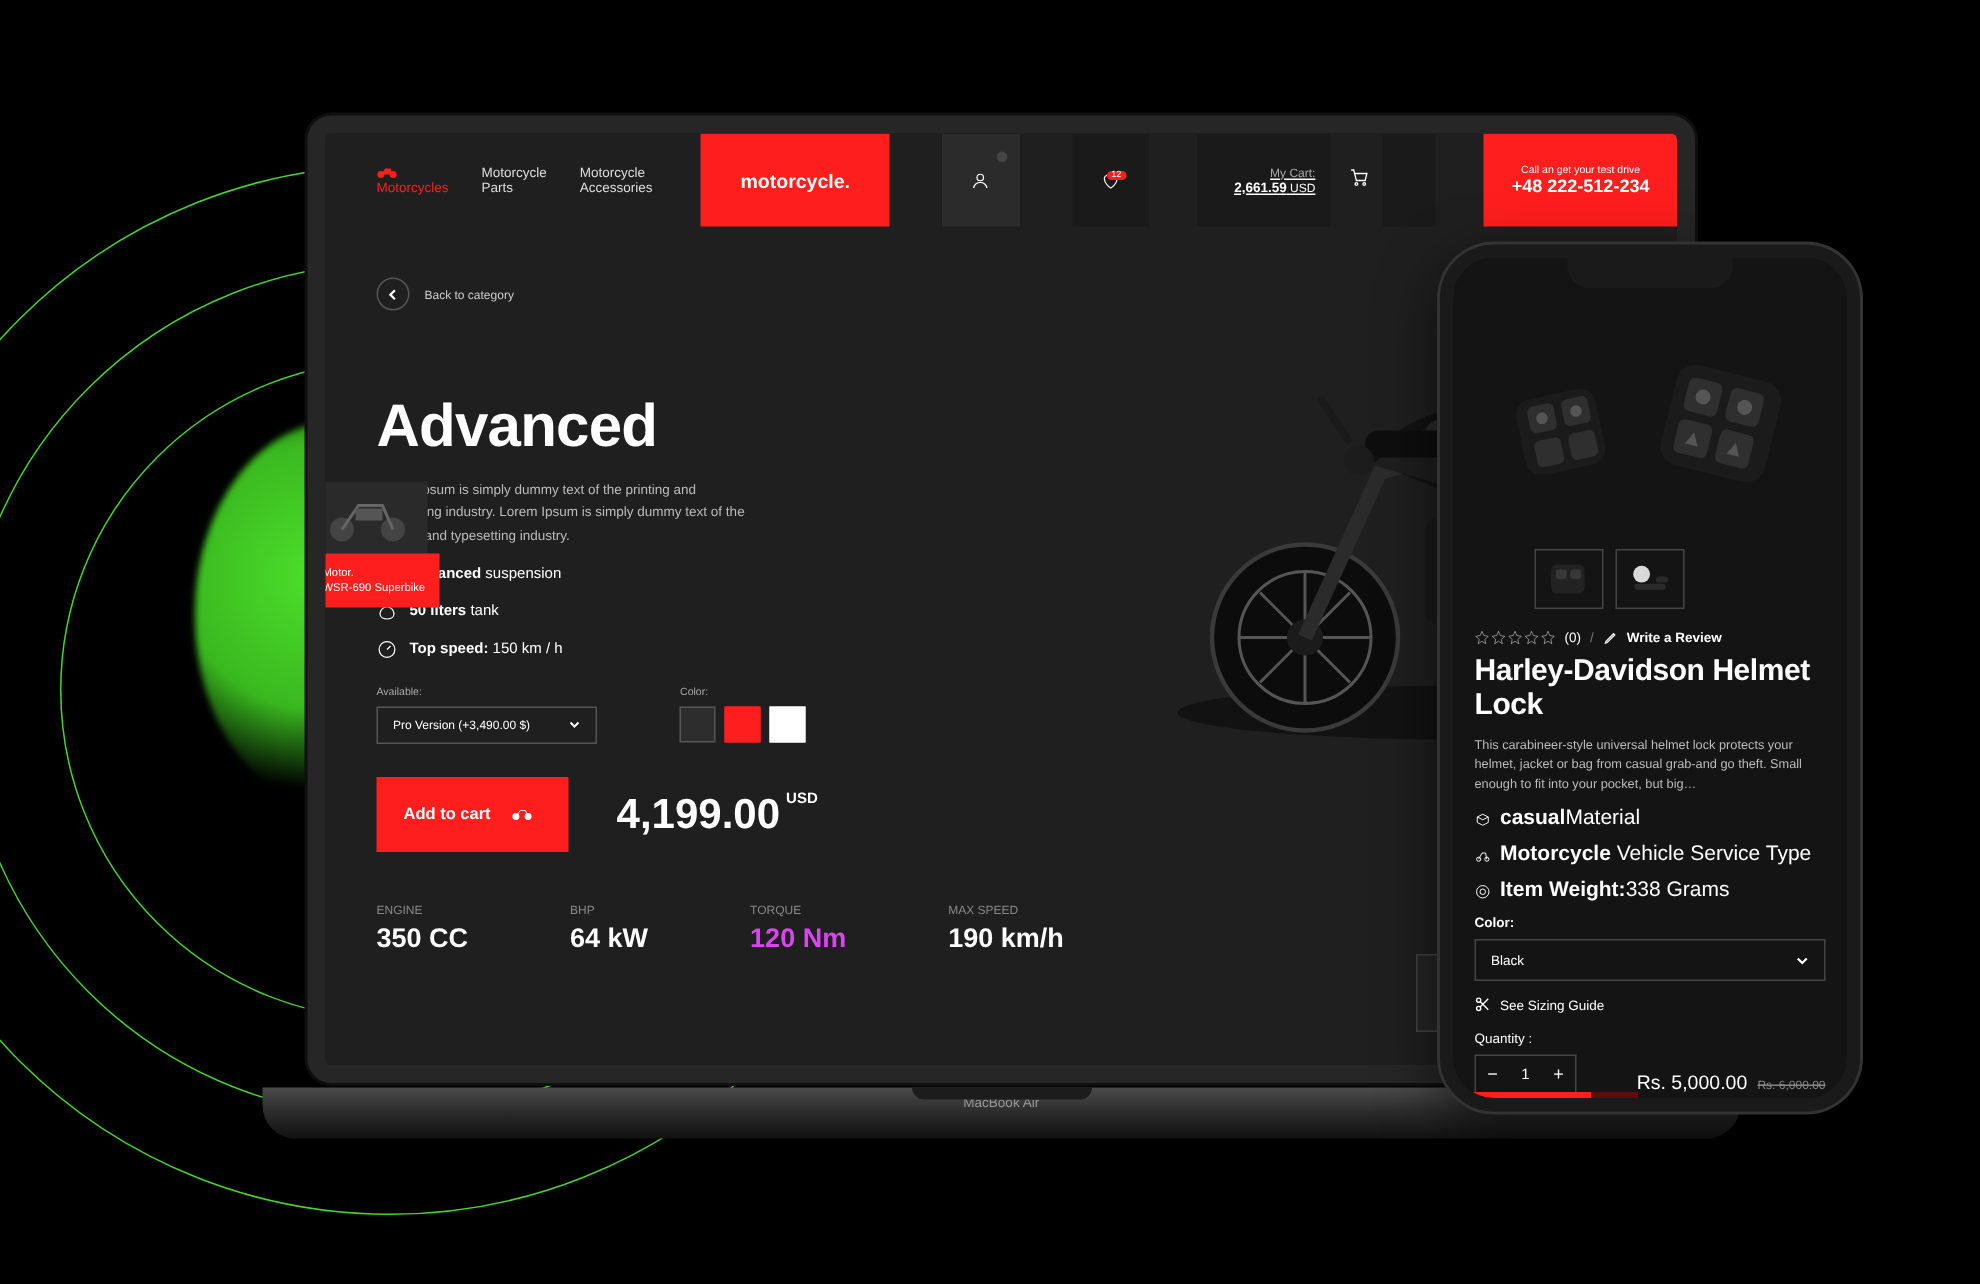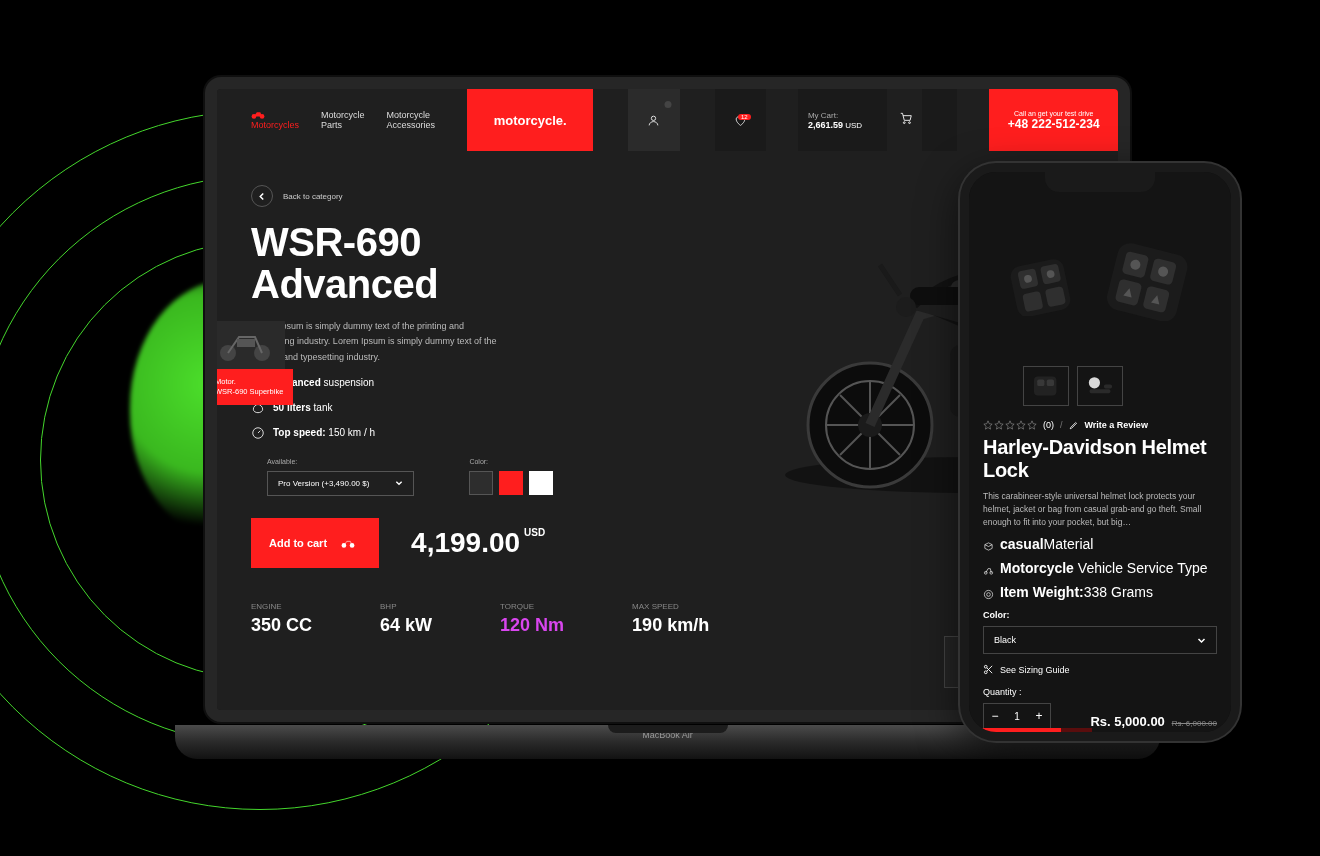--- a/index.html
+++ b/index.html
@@ -27,40 +27,40 @@
 .nav { display: flex; align-items: center; gap: 22px; padding-left: 34px; flex: 1; }
 .nav-item { font-size: 9px; color: #ddd; cursor: pointer; }
 .nav-item.active { color: #ff1e1e; }
 .moto-icon { width: 14px; height: 10px; display: inline-block; margin-right: 6px; vertical-align: middle; }
 .moto-icon svg { fill: #ff1e1e; }
 .logo-box { background: #ff1e1e; display: flex; align-items: center; justify-content: center; width: 128px; font-weight: 700; font-size: 13px; }
 .icon-box { width: 52px; background: #2b2b2b; display: flex; align-items: center; justify-content: center; margin-left: 3px; }
 .icon-box.dark { background: #1a1a1a; }
 .icon-box svg { width: 13px; height: 13px; fill: none; stroke: #fff; stroke-width: 1.5; }
 .badge { position: absolute; background: #ff1e1e; color: #fff; font-size: 6px; border-radius: 6px; padding: 0 3px; margin-left: 8px; margin-top: -7px; }
-.cart-info { background: #1a1a1a; display: flex; flex-direction: column; align-items: flex-start; justify-content: center; padding: 0 10px; font-size: 8px; width: 90px; position: relative; }
+.cart-info { background: #1a1a1a; display: flex; flex-direction: column; align-items: flex-end; justify-content: center; padding: 0 10px; font-size: 8px; width: 90px; position: relative; text-decoration: underline; }
 .cart-sub { color: #aaa; }
 .cart-amt b { color: #fff; font-size: 9px; }
 .cta-box { background: #ff1e1e; display: flex; flex-direction: column; align-items: center; justify-content: center; padding: 16px 12px; width: 130px; }
 .cta-sub { font-size: 7px; }
 .cta-phone { font-size: 12px; font-weight: 700; }
 
 .body { position: relative; padding: 34px 34px 0 34px; }
 .back-row { display: flex; align-items: center; gap: 10px; margin-bottom: 14px; }
 .back-btn { width: 22px; height: 22px; border: 1px solid #555; border-radius: 50%; display: flex; align-items: center; justify-content: center; }
 .back-btn svg { width: 9px; height: 9px; stroke: #fff; fill: none; stroke-width: 2; }
 .back-txt { font-size: 8px; color: #ccc; }
 .title { font-size: 40px; font-weight: 800; line-height: 1.05; letter-spacing: -0.5px; }
 .desc { font-size: 9px; color: #bbb; line-height: 1.7; max-width: 250px; margin-top: 14px; }
 .feat { display: flex; align-items: center; gap: 8px; font-size: 10px; margin-top: 11px; }
 .feat:first-of-type { margin-top: 18px; }
 .feat-icon { width: 14px; height: 14px; }
 .feat-icon svg { width: 14px; height: 14px; fill: none; stroke: #fff; stroke-width: 1.4; }
 
-.opts { display: flex; gap: 55px; margin-top: 18px; margin-left: 16px; }
+.opts { display: flex; gap: 55px; margin-top: 18px; }
 .opt-lbl { font-size: 7px; color: #aaa; margin-bottom: 6px; }
 .select { border: 1px solid #555; padding: 7px 10px; font-size: 8px; display: flex; align-items: center; gap: 26px; }
 .select svg { width: 8px; height: 8px; stroke: #fff; fill: none; stroke-width: 2; }
 .swatches { display: flex; gap: 6px; }
 .sw { width: 24px; height: 24px; border: 1px solid #555; }
 .sw.dark { background: #2d2d2d; }
 .sw.red { background: #ff1e1e; border-color: #ff1e1e; }
 .sw.white { background: #fff; border-color: #fff; }
 
 .buy-row { display: flex; align-items: center; gap: 32px; margin-top: 22px; }
@@ -104,21 +104,21 @@
 .p-feat-icon svg { width: 11px; height: 11px; fill: none; stroke: #fff; stroke-width: 1.4; }
 .p-lbl { font-size: 9px; font-weight: 700; margin-top: 10px; }
 .p-select { border: 1px solid #444; padding: 8px 10px; margin-top: 6px; display: flex; justify-content: space-between; align-items: center; font-size: 9px; }
 .p-select svg { width: 9px; height: 9px; stroke: #fff; fill: none; stroke-width: 2; }
 .p-sizing { display: flex; align-items: center; gap: 6px; font-size: 9px; margin-top: 10px; }
 .p-qty-row { display: flex; justify-content: space-between; align-items: flex-end; margin-top: 12px; }
 .p-qty-lbl { font-size: 9px; font-weight: 400; margin-bottom: 6px; }
 .p-stepper { border: 1px solid #444; display: flex; align-items: center; }
 .p-step-btn { width: 22px; height: 24px; display: flex; align-items: center; justify-content: center; font-size: 12px; }
 .p-step-val { width: 22px; text-align: center; font-size: 10px; }
-.p-price { font-size: 13px; font-weight: 700; }
+.p-price { font-size: 13px; font-weight: 400; }
 .p-old { font-size: 8px; color: #888; text-decoration: line-through; margin-left: 4px; }
 .p-bar { position: absolute; bottom: 0; left: 0; height: 4px; width: 35%; background: #ff1e1e; }
 .p-bar2 { position: absolute; bottom: 0; left: 35%; height: 4px; width: 12%; background: #5a0d0d; }
 
 
 .mini-moto { width: 60px; height: 36px; }
 .switch-cluster { width: 60px; height: 50px; }
 </style>
 </head>
 <body>
@@ -193,21 +193,21 @@
         <div class="back-row">
           <div class="back-btn">
             <svg viewBox="0 0 12 12">
                 <path d="M7 2 L3 6 L7 10"></path>
               </svg>
           </div>
           <span class="back-txt">Back to category</span>
         </div>
 
         <h1 class="title">
-          <span>WSR-690</span><br><span>Advanced</span>
+          <br><span>Advanced</span>
         </h1>
         <p class="desc">Lorem Ipsum is simply dummy text of the printing and typesetting industry. Lorem Ipsum is simply dummy text of the printing and typesetting industry.</p>
 
         <div class="feat">
           <span class="feat-icon"><svg viewBox="0 0 24 24">
                 <path d="M6 4v16M18 4v16M6 8h12M6 16h12"></path>
               </svg></span>
           <span><b>Advanced</b><span> suspension</span></span>
         </div>
         <div class="feat">

